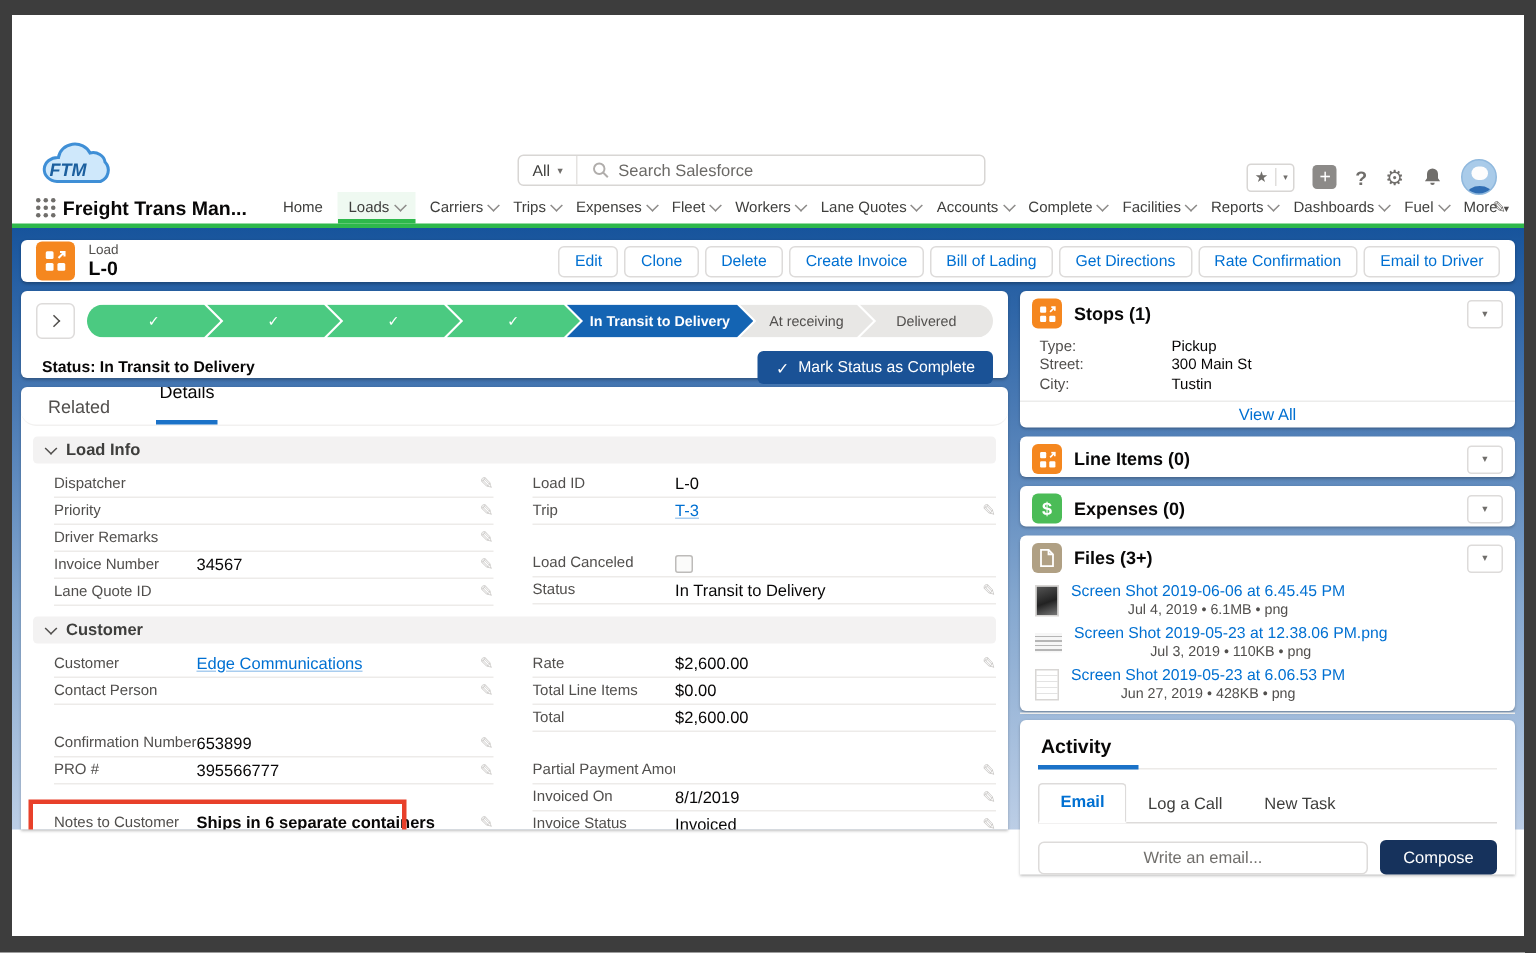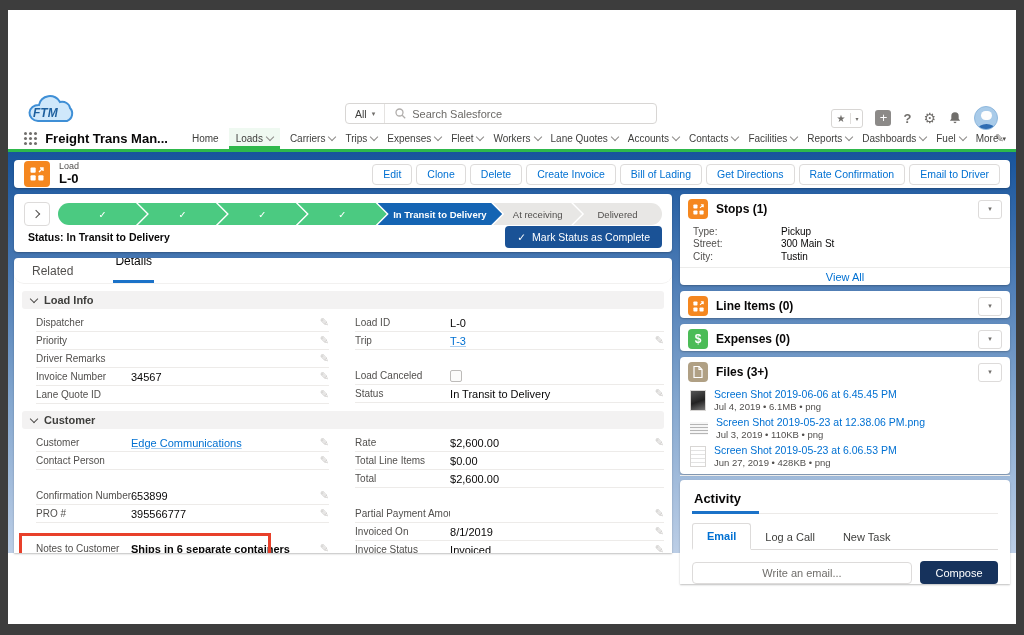--- a/index.html
+++ b/index.html
@@ -60,27 +60,27 @@
   .path-row{display:flex;align-items:center;gap:8px;}
   .path-toggle{width:24px;height:22px;border:1px solid #dddbda;border-radius:4px;background:#fff;display:flex;align-items:center;justify-content:center;flex:none;}
   .chev-right{width:5px;height:5px;border-top:1.5px solid #514f4d;border-right:1.5px solid #514f4d;transform:rotate(45deg);margin-left:-2px;}
   .path{flex:1;display:flex;}
   .stage{flex:1;height:22px;display:flex;align-items:center;justify-content:center;font-size:9.5px;margin-left:-9px;clip-path:polygon(0 0,calc(100% - 11px) 0,100% 50%,calc(100% - 11px) 100%,0 100%,11px 50%);}
   .stage.first{margin-left:0;border-radius:11px 0 0 11px;clip-path:polygon(0 0,calc(100% - 11px) 0,100% 50%,calc(100% - 11px) 100%,0 100%);}
   .stage.last{border-radius:0 11px 11px 0;clip-path:polygon(0 0,100% 0,100% 100%,0 100%,11px 50%);}
   .stage.complete{background:#4bca81;color:#fff;}
   .stage.current{background:#1464b3;color:#fff;font-weight:bold;flex:1.4;}
   .stage.upcoming{background:#e8e7e5;color:#514f4d;}
-  .status-row{display:flex;align-items:center;}
+  .status-row{display:flex;align-items:center;margin-top:8px;}
   .status-text{font-size:10.5px;font-weight:bold;color:#080707;margin-left:4px;}
   .mark-btn{margin-left:auto;height:22px;background:#1a5296;color:#fff;border:none;border-radius:4px;font-size:10.5px;padding:0 12px;display:flex;align-items:center;gap:6px;font-family:inherit;}
 
   
   .details-card{margin-top:6px;flex:1;border-radius:4px 4px 0 0;overflow:hidden;}
-  .tabs{padding:0 16px;height:25px;display:flex;gap:38px;align-items:flex-end;border-bottom:1px solid #f2f1f0;border-radius:10px;}
+  .tabs{padding:0 16px;height:25px;display:flex;gap:29px;align-items:flex-end;border-bottom:1px solid #f2f1f0;border-radius:10px;}
   .tab{font-size:12px;color:#514f4d;padding:4px 2px 5px;}
   .tab.active{font-weight:normal;color:#080707;border-bottom:3px solid #1b72c8;padding-bottom:12px;}
   .section-bar{margin:7px 8px 3px;height:18px;background:#f3f2f2;border-radius:3px;display:flex;align-items:center;padding-left:9px;gap:7px;font-size:11px;font-weight:bold;color:#3e3e3c;text-align:right;}
   .chev-down{width:5px;height:5px;border-left:1.5px solid #514f4d;border-bottom:1.5px solid #514f4d;transform:rotate(-45deg);margin-top:-3px;flex:none;}
   .fields{display:flex;padding:2px 8px 0 22px;gap:26px;}
   .fcol{width:296px;}
   .fcol-r{width:312px;}
   .frow{height:17px;display:flex;align-items:center;border-bottom:1px solid #edebe9;position:relative;}
   .frow.spacer{border-bottom:none;}
   .flabel{width:95px;min-width:95px;font-size:10px;color:#514f4d;white-space:nowrap;overflow:hidden;}
@@ -98,21 +98,21 @@
   .stops-body{padding:0 8px 0 13px;}
   .stop-top{display:flex;align-items:center;}
   .stop-link{font-size:11px;color:#0070d2;text-decoration:underline;text-decoration-color:#a9cdef;font-weight:bold;}
   .srow{display:flex;font-size:10px;margin-top:1.5px;}
   .srow-label{width:88px;color:#514f4d;}
   .srow-val{color:#080707;}
   .view-all{border-top:1px solid #ececeb;height:19px;display:flex;align-items:center;justify-content:center;font-size:11px;color:#0070d2;margin-top:5px;}
   .mini-card{height:27px;box-sizing:border-box;}
   .files-card{height:117px;box-sizing:border-box;}
   .file-row{display:flex;gap:8px;padding:1px 10px 2px;align-items:center;}
-  .file-texts{line-height:1.25;}
+  .file-texts{line-height:1.25;text-align:center;}
   .file-name{font-size:10.5px;color:#0070d2;white-space:nowrap;}
   .file-meta{font-size:9.5px;color:#514f4d;}
   .thumb{width:16px;height:21px;border:1px solid #d8d6d4;flex:none;box-sizing:border-box;}
   .thumb.photo{background:linear-gradient(160deg,#555 0%,#222 55%,#777 100%);}
   .thumb.lines{height:13px;width:18px;border:none;background:repeating-linear-gradient(#f6f6f6 0 2px,#b5b5b5 2px 3px);}
   .thumb.doc{background:repeating-linear-gradient(#fff 0 3px,#e3e3e3 3px 4px);}
   .files-card .view-all{margin-top:4px;}
 
   
   .activity-card{flex:1;border-radius:4px 4px 0 0;padding:9px 12px 0;box-sizing:border-box;}
@@ -199,21 +199,21 @@
       </div>
     <div class="nav-item">
         <span>Lane Quotes</span>
         <span class="nav-chev"></span>
       </div>
     <div class="nav-item">
         <span>Accounts</span>
         <span class="nav-chev"></span>
       </div>
     <div class="nav-item">
-        <span>Contacts</span>
+        <span>Complete</span>
         <span class="nav-chev"></span>
       </div>
     <div class="nav-item">
         <span>Facilities</span>
         <span class="nav-chev"></span>
       </div>
     <div class="nav-item">
         <span>Reports</span>
         <span class="nav-chev"></span>
       </div>

